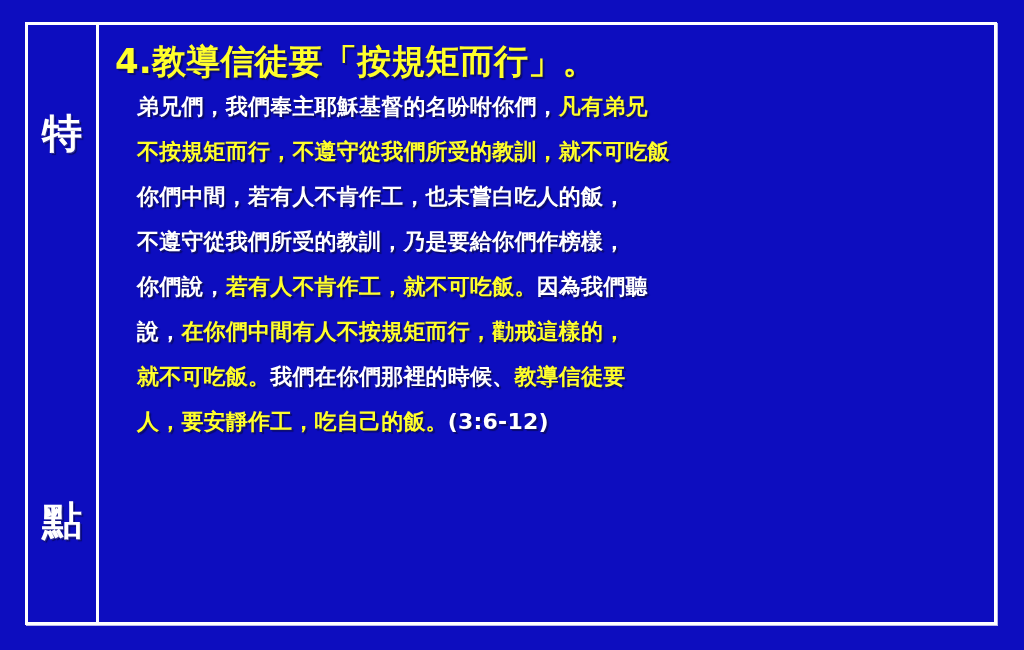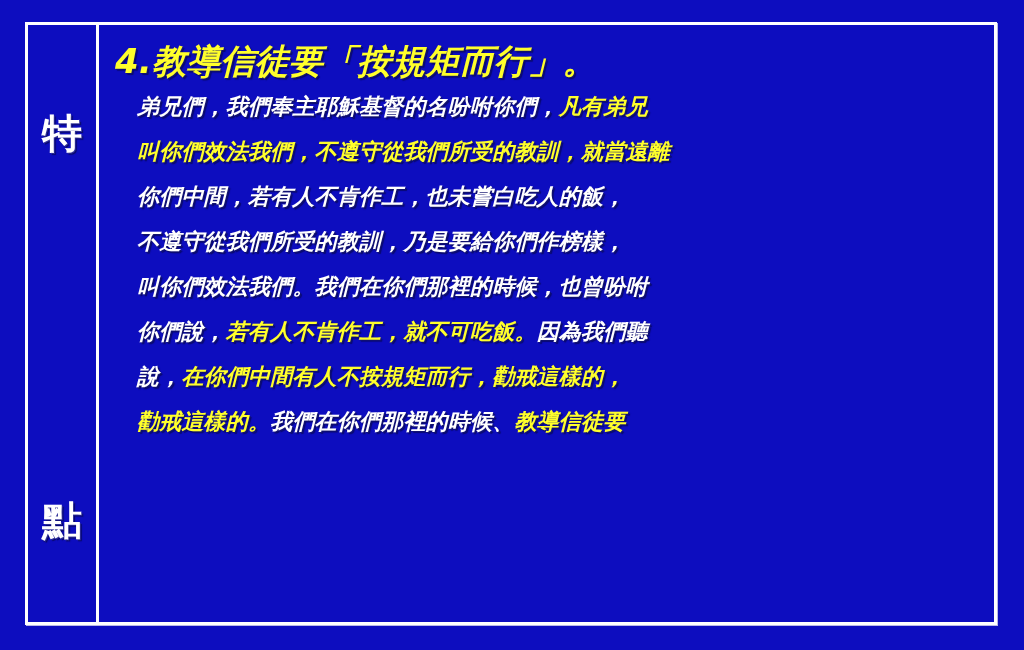--- a/index.html
+++ b/index.html
@@ -53,21 +53,20 @@
       1px 1px 0 #30309a,
       2px 2px 1px rgba(0,0,0,0.45);
   }
 
   
   #body-col {
     position: relative;
     flex: 1 1 auto;
     padding: 14px 5px 6px 14px;
     box-sizing: border-box;
-    font-style: italic;
   }
 
   .line {
     white-space: nowrap;
     font-size: 22px;
     line-height: 45px;
     font-weight: bold;
     letter-spacing: 0.2px;
     text-shadow:
       1px 1px 0 rgba(20,20,110,0.9),
@@ -94,24 +93,24 @@
       <div class="side-char">特</div>
       <div class="side-char">點</div>
     </div>
 
     <div id="body-col">
       <div class="line title">
         <span class="num">4.</span><span class="y">教導信徒要「按規矩而行」。</span>
       </div>
       <div id="lines">
           <div class="line indent"><span class="w">弟兄們，我們奉主耶穌基督的名吩咐你們，</span><span class="y">凡有弟兄</span></div>
-          <div class="line indent"><span class="y">叫你們效法我們，不遵守從我們所受的教訓，就當遠離</span></div>
+          <div class="line indent"><span class="y">不按規矩而行，不遵守從我們所受的教訓，就不可吃飯</span></div>
           <div class="line indent"><span class="w">你們中間，若有人不肯作工，也未嘗白吃人的飯，</span></div>
           <div class="line indent"><span class="w">不遵守從我們所受的教訓，乃是要給你們作榜樣，</span></div>
-          <div class="line indent"><span class="w">叫你們效法我們。我們在你們那裡的時候，也曾吩咐</span></div>
           <div class="line indent"><span class="w">你們說，</span><span class="y">若有人不肯作工，就不可吃飯。</span><span class="w">因為我們聽</span></div>
           <div class="line indent"><span class="w">說，</span><span class="y">在你們中間有人不按規矩而行，勸戒這樣的，</span></div>
-          <div class="line indent"><span class="y">勸戒這樣的。</span><span class="w">我們在你們那裡的時候、</span><span class="y">教導信徒要</span></div>
+          <div class="line indent"><span class="y">就不可吃飯。</span><span class="w">我們在你們那裡的時候、</span><span class="y">教導信徒要</span></div>
+          <div class="line indent"><span class="y">人，要安靜作工，吃自己的飯。</span><span class="w">(3:6-12)</span></div>
         </div>
     </div>
 
   </div>
 </div>
 
 </body></html>

